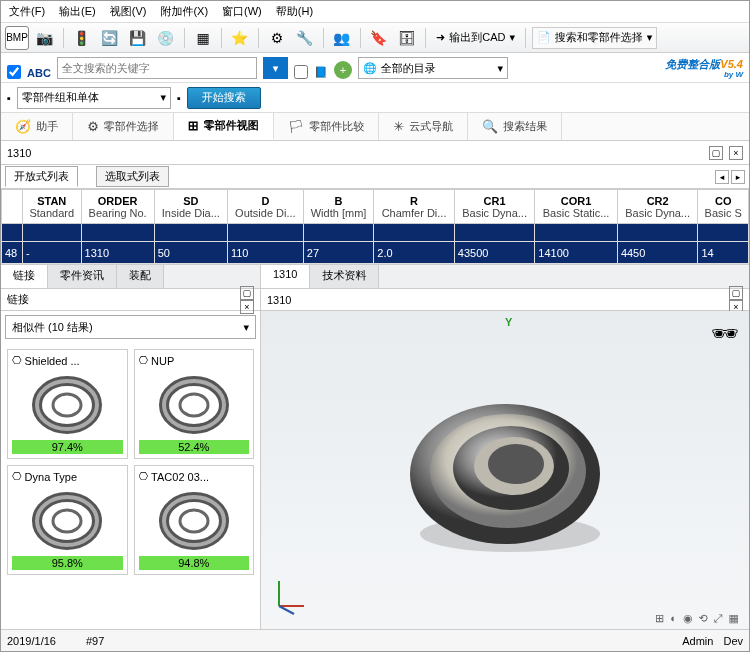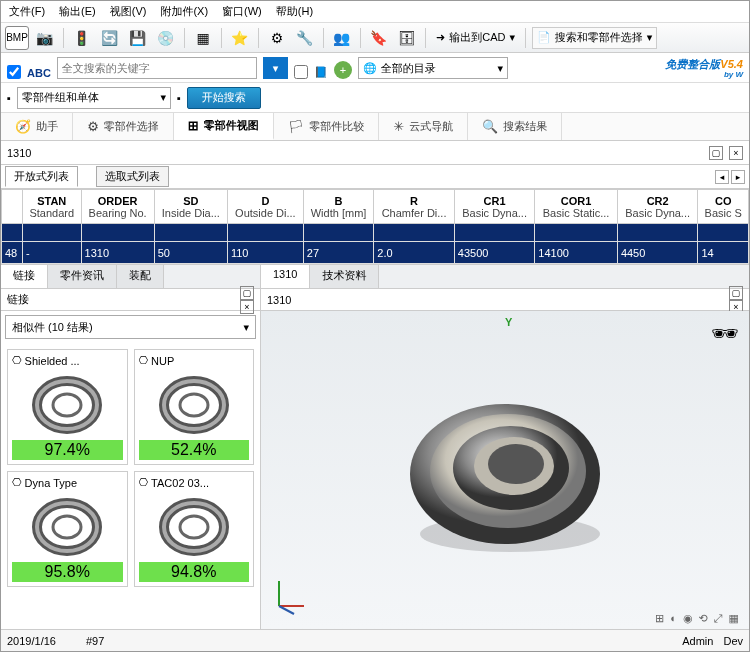--- a/index.html
+++ b/index.html
@@ -50,21 +50,21 @@
 .rightpane{flex:1;display:flex;flex-direction:column}
 .smtabs{display:flex;background:#eef0f2;border-bottom:1px solid #ccc;height:24px}
 .smtab{padding:3px 12px;border-right:1px solid #ccc;cursor:pointer;background:#e4e6e8}
 .smtab.active{background:#fff}
 .panehdr{display:flex;align-items:center;padding:2px 6px;border-bottom:1px solid #ccc;height:22px}
 .dropdown2{border:1px solid #aaa;height:22px;margin:4px;padding:11px 6px;display:flex;align-items:center;justify-content:space-between}
 .simgrid{display:grid;grid-template-columns:1fr 1fr;gap:6px;padding:6px;overflow:auto}
 .simcard{border:1px solid #ccc;padding:4px;display:flex;flex-direction:column;align-items:center}
 .simcard .title{display:flex;align-items:center;gap:3px;width:100%;font-size:10px;overflow:hidden;white-space:nowrap;text-overflow:ellipsis}
 .simcard .thumb{width:80px;height:65px;margin:4px 0;display:flex;align-items:center;justify-content:center}
-.simcard .match{background:#6ee04c;color:#000;width:100%;text-align:center;padding:1px;font-size:16px}
+.simcard .match{background:#6ee04c;color:#000;width:100%;text-align:center;padding:1px;font-size:11px}
 .viewport{flex:1;background:linear-gradient(#e8ecef,#f4f6f8);position:relative;overflow:hidden}
 .axis-y{position:absolute;left:50%;top:5px;color:#2a9a2a;font-weight:bold}
 .axis-z{position:absolute;left:42%;top:60%;color:#2a5aaa;font-weight:bold}
 .glasses{position:absolute;right:10px;top:10px;font-size:22px}
 .triad{position:absolute;left:8px;bottom:8px;font-size:18px}
 .vtool{position:absolute;bottom:4px;right:10px;display:flex;gap:6px;font-size:12px;color:#666}
 .bearing{position:absolute;left:50%;top:50%;transform:translate(-50%,-50%)}
 .statusbar{display:flex;align-items:center;border-top:1px solid #ccc;height:22px;background:#f6f6f6;padding:0 6px;gap:30px;font-size:10px}
 .statusbar .right{margin-left:auto;display:flex;gap:10px}
 svg.ring{width:80px;height:65px}

